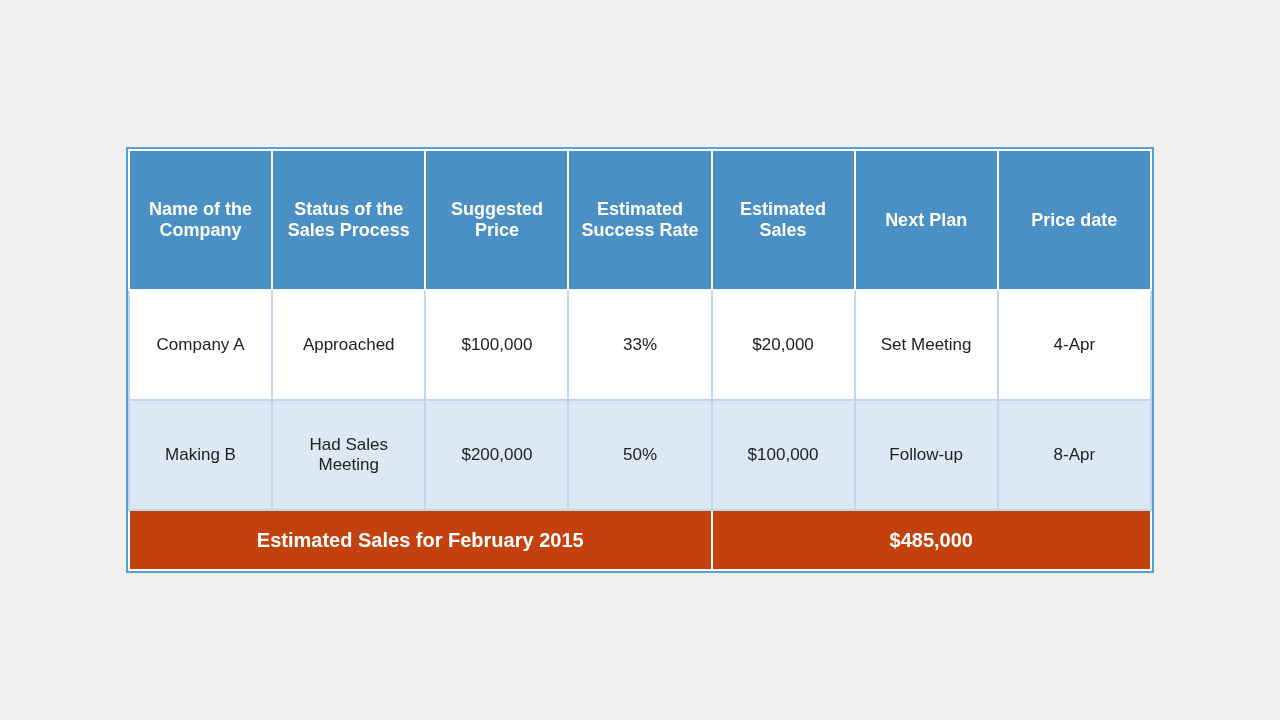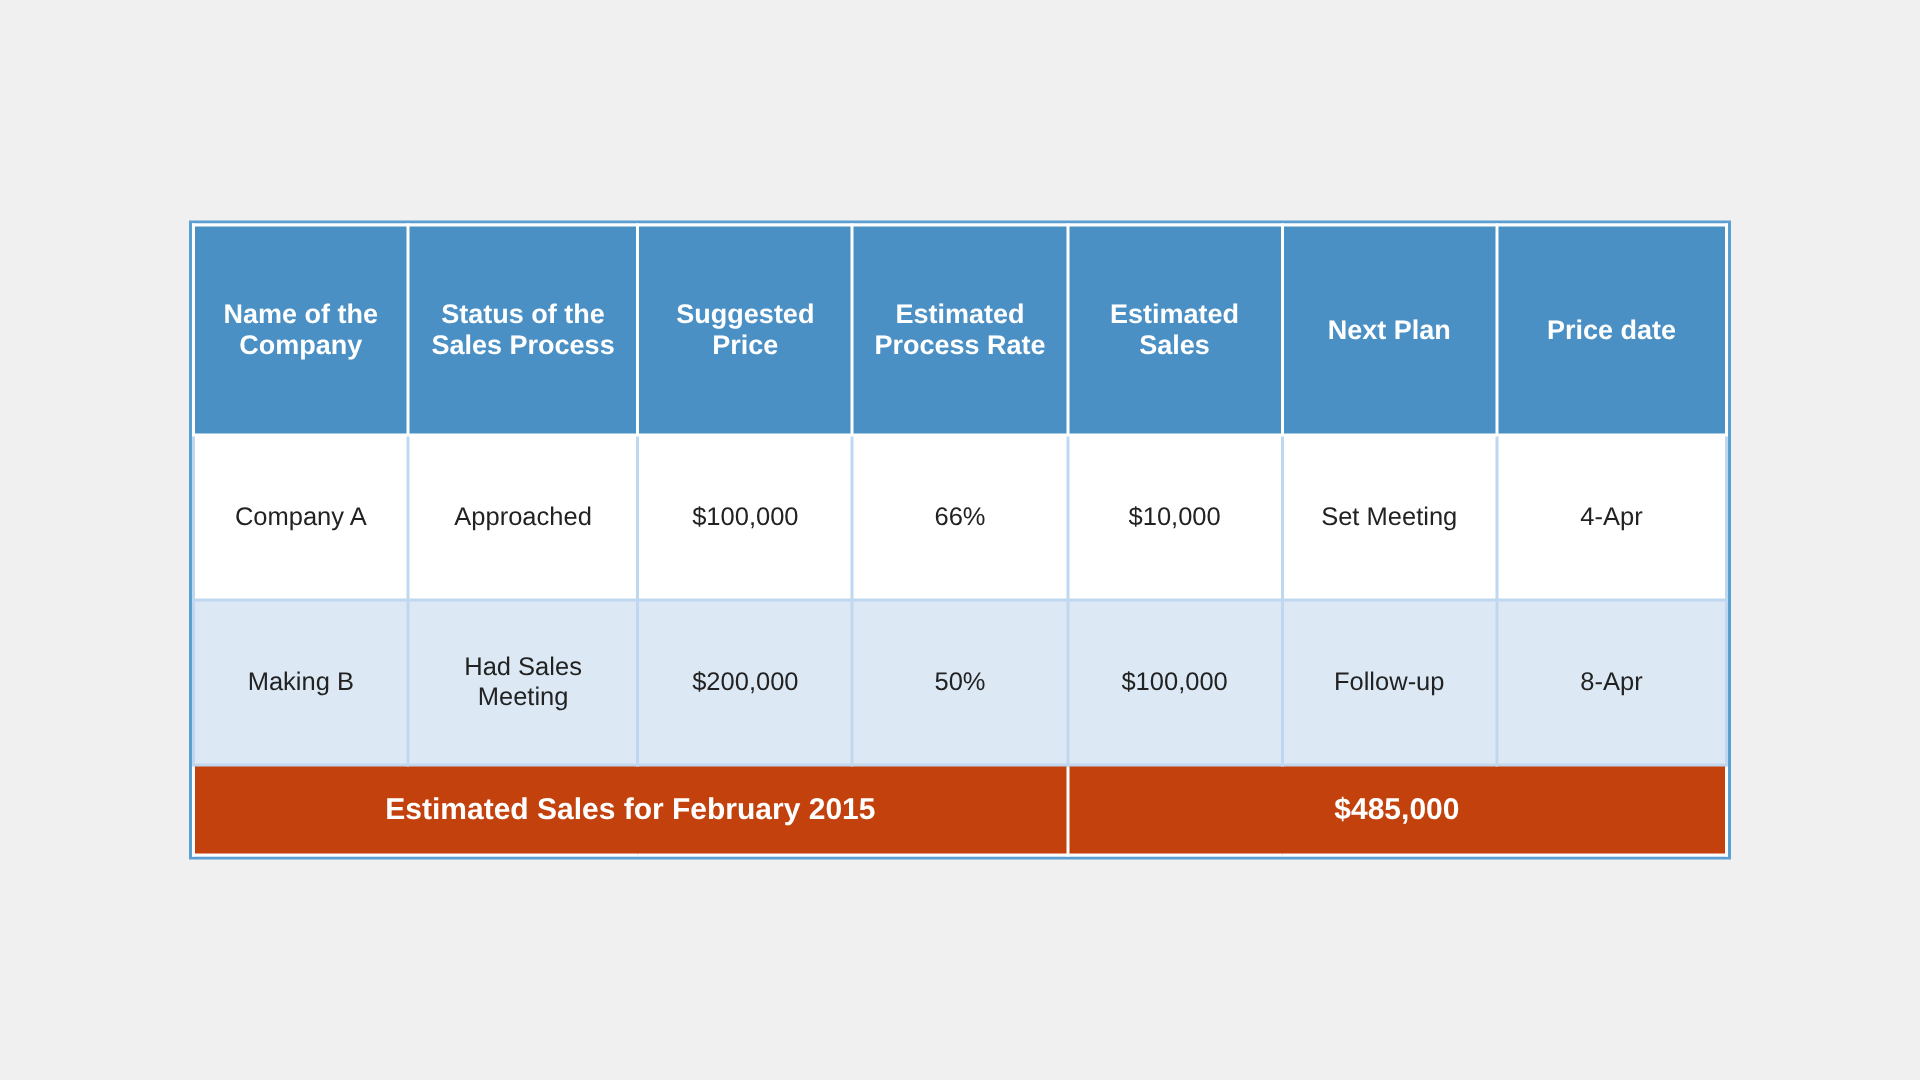--- a/index.html
+++ b/index.html
@@ -98,33 +98,33 @@
       <col class="col4">
       <col class="col5">
       <col class="col6">
       <col class="col7">
     </colgroup>
     <thead>
       <tr>
         <th>Name of the Company</th>
         <th>Status of the Sales Process</th>
         <th>Suggested Price</th>
-        <th>Estimated Process Rate</th>
+        <th>Estimated Success Rate</th>
         <th>Estimated Sales</th>
         <th>Next Plan</th>
         <th>Price date</th>
       </tr>
     </thead>
     <tbody id="table-body">
     <tr>
           <td>Company A</td>
           <td>Approached</td>
           <td>$100,000</td>
-          <td>66%</td>
-          <td>$10,000</td>
+          <td>33%</td>
+          <td>$20,000</td>
           <td>Set Meeting</td>
           <td>4-Apr</td>
         </tr>
         <tr>
           <td>Making B</td>
           <td>Had Sales Meeting</td>
           <td>$200,000</td>
           <td>50%</td>
           <td>$100,000</td>
           <td>Follow-up</td>

